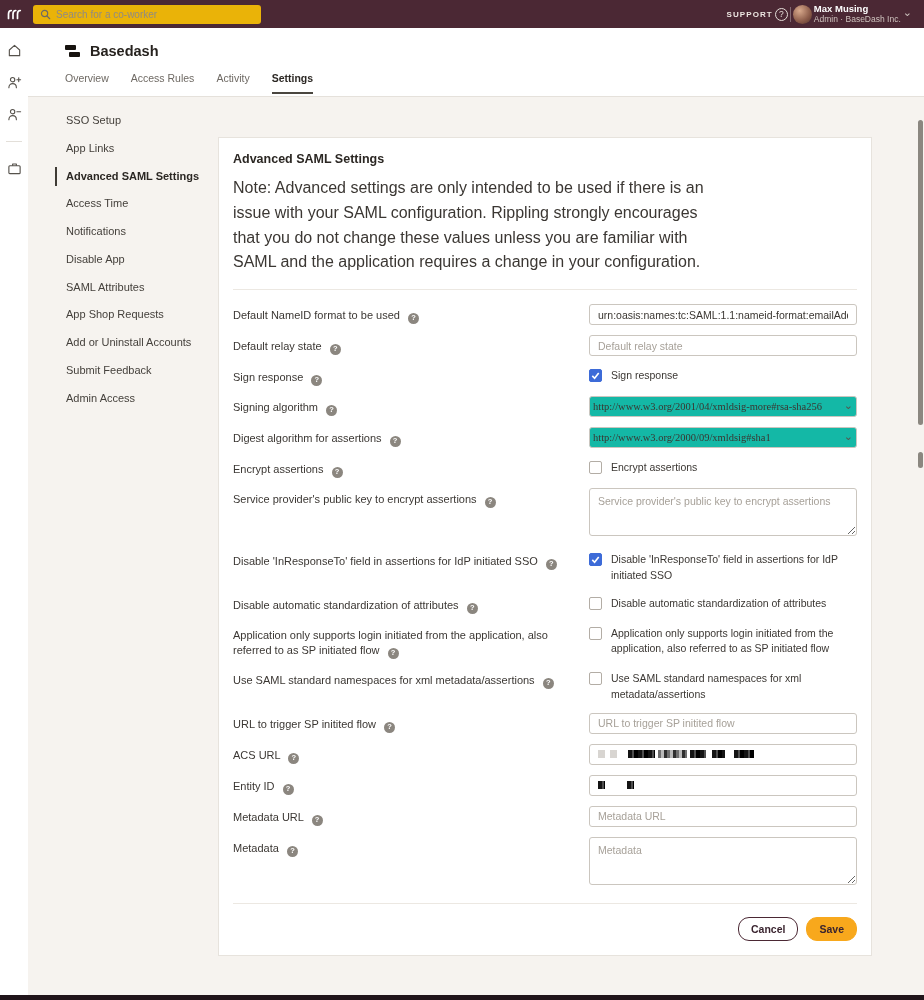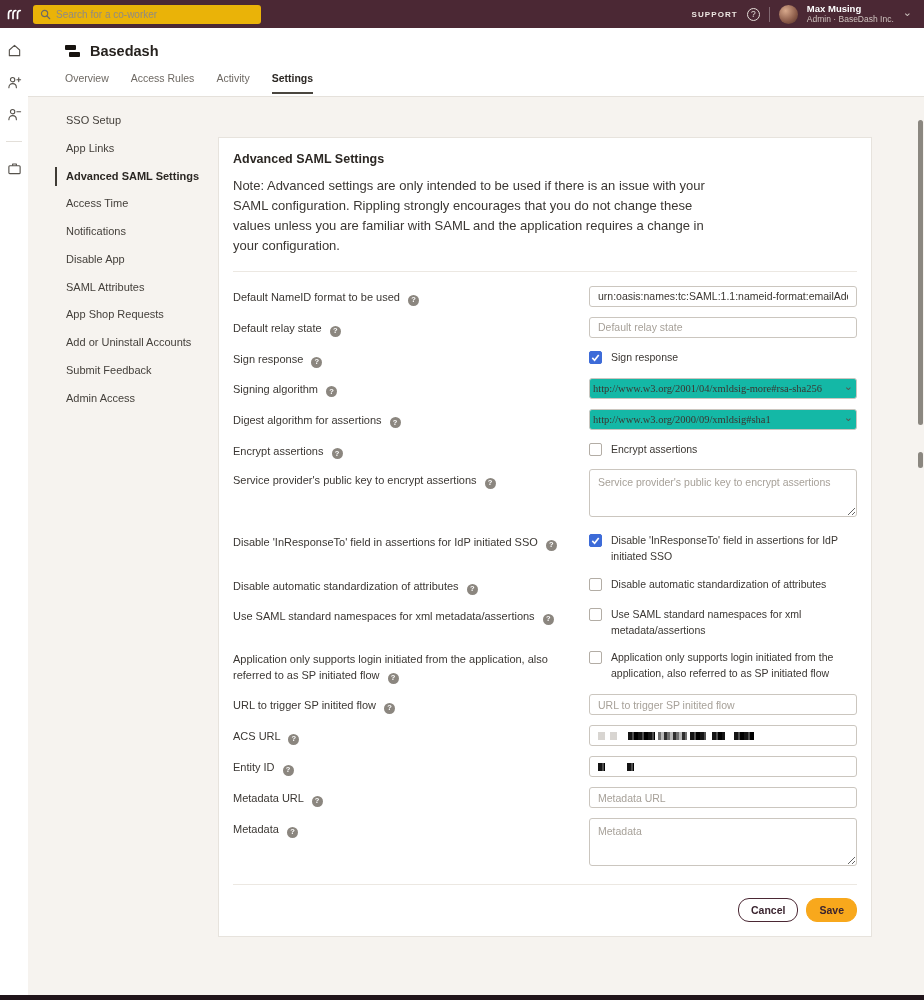--- a/index.html
+++ b/index.html
@@ -6,21 +6,21 @@
   html,body { width:924px; height:1000px; }
   body { font-family:"Liberation Sans", sans-serif; background:#F6F3EF; color:#3A3631; overflow:hidden; }
   .screen { position:relative; width:924px; height:1000px; background:#F6F3EF; overflow:hidden; }
 
   
   .topbar { position:relative; z-index:5; height:28px; background:#4B2834; display:flex; align-items:center; padding-right:12px; }
   .logo-box { width:28px; height:28px; display:flex; align-items:center; justify-content:center; flex:0 0 28px; }
   .searchbar { margin-left:5px; width:228px; height:19px; background:#eab308; border-radius:3px; display:flex; align-items:center; padding:0 7px; gap:5px; }
   .searchbar input { border:none; outline:none; flex:1; font-size:10px; font-family:inherit; color:#3A3631; background:transparent; }
   .searchbar input::placeholder { color:#8F8A84; }
-  .top-right { margin-left:auto; display:flex; align-items:center; gap:9px; }
+  .top-right { margin-left:auto; display:flex; align-items:center; gap:2px; }
   .support-label { font-size:8px; font-weight:700; letter-spacing:1.1px; color:#EDE7E2; }
   .qmark { width:13px; height:13px; border:1px solid #E4DDD8; border-radius:50%; color:#E4DDD8; font-size:8.5px; display:flex; align-items:center; justify-content:center; }
   .top-divider { width:1px; height:15px; background:rgba(255,255,255,.3); }
   .avatar { width:19px; height:19px; border-radius:50%; background:radial-gradient(circle at 35% 30%, #D8A98C, #8A5A48 60%, #4E3028); }
   .user-text { display:flex; flex-direction:column; line-height:1.15; }
   .user-name { font-size:9.5px; font-weight:700; color:#FFFFFF; }
   .user-role { font-size:8.5px; color:#CDC2BD; }
   .user-chevron { color:#CDC2BD; font-size:11px; margin-top:-3px; }
 
   
@@ -40,21 +40,21 @@
   .tab.active { color:#2B2723; font-weight:700; border-bottom-color:#4A463F; }
 
   
   .main { margin-left:28px; display:flex; align-items:flex-start; }
   .subnav { width:190px; flex:0 0 190px; padding:14px 0 0 27px; }
   .subnav-item { font-size:11px; color:#45413C; padding:3px 0 3px 9px; border-left:2px solid transparent; margin-bottom:8px; cursor:pointer; line-height:1.25; }
   .subnav-item.active { font-weight:700; color:#2B2723; border-left-color:#3F3B35; }
 
   .panel { margin-top:40px; width:654px; background:#FFFFFF; border:1px solid #E7E3DD; padding:14px 14px 14px 14px; }
   .panel-title { font-size:12.5px; font-weight:700; color:#2B2723; margin-bottom:10px; }
-  .panel-note { font-size:13px; line-height:1.55; color:#3B3733; max-width:482px; }
+  .panel-note { font-size:16px; line-height:1.55; color:#3B3733; max-width:482px; }
   .panel-divider { height:1px; background:#ECE8E2; margin:14px 0; }
 
   .frow { display:grid; grid-template-columns:356px 1fr; margin-bottom:10px; }
   .flabel { font-size:11px; color:#3B3733; line-height:1.45; padding-right:30px; padding-top:4px; }
   .help { display:inline-flex; align-items:center; justify-content:center; width:11px; height:11px; border-radius:50%; background:#8B867F; color:#FFFFFF; font-size:7.5px; font-weight:700; margin-left:5px; vertical-align:-1px; cursor:pointer; }
   .fctrl { min-width:0; }
   .tin { width:100%; height:21px; border:1px solid #CBC6BF; border-radius:3px; padding:0 8px; font-size:10.5px; font-family:inherit; color:#3A3631; background:#fff; outline:none; }
   .tin::placeholder { color:#A7A199; }
   .tarea { width:100%; height:48px; border:1px solid #CBC6BF; border-radius:3px; padding:6px 8px; font-size:10.5px; font-family:inherit; color:#3A3631; outline:none; resize:both; }
   .tarea::placeholder { color:#A7A199; }
@@ -246,34 +246,34 @@
           <div class="frow">
             <div class="flabel"><span>Disable automatic standardization of attributes </span><span class="help">?</span></div>
             <div class="fctrl">
               <div class="cbwrap">
                 <div class="cb"></div>
                 <span class="cblabel">Disable automatic standardization of attributes</span>
               </div>
             </div>
           </div>
           <div class="frow">
+            <div class="flabel"><span>Application only supports login initiated from the application, also referred to as SP initiated flow </span><span class="help">?</span></div>
+            <div class="fctrl">
+              <div class="cbwrap">
+                <div class="cb"></div>
+                <span class="cblabel">Application only supports login initiated from the application, also referred to as SP initiated flow</span>
+              </div>
+            </div>
+          </div>
+          <div class="frow">
             <div class="flabel"><span>Use SAML standard namespaces for xml metadata/assertions </span><span class="help">?</span></div>
             <div class="fctrl">
               <div class="cbwrap">
                 <div class="cb"></div>
                 <span class="cblabel">Use SAML standard namespaces for xml metadata/assertions</span>
-              </div>
-            </div>
-          </div>
-          <div class="frow">
-            <div class="flabel"><span>Application only supports login initiated from the application, also referred to as SP initiated flow </span><span class="help">?</span></div>
-            <div class="fctrl">
-              <div class="cbwrap">
-                <div class="cb"></div>
-                <span class="cblabel">Application only supports login initiated from the application, also referred to as SP initiated flow</span>
               </div>
             </div>
           </div>
           <div class="frow">
             <div class="flabel"><span>URL to trigger SP initited flow </span><span class="help">?</span></div>
             <div class="fctrl"><input class="tin" placeholder="URL to trigger SP initited flow" style=""></div>
           </div>
           <div class="frow">
             <div class="flabel"><span>ACS URL </span><span class="help">?</span></div>
             <div class="fctrl">

